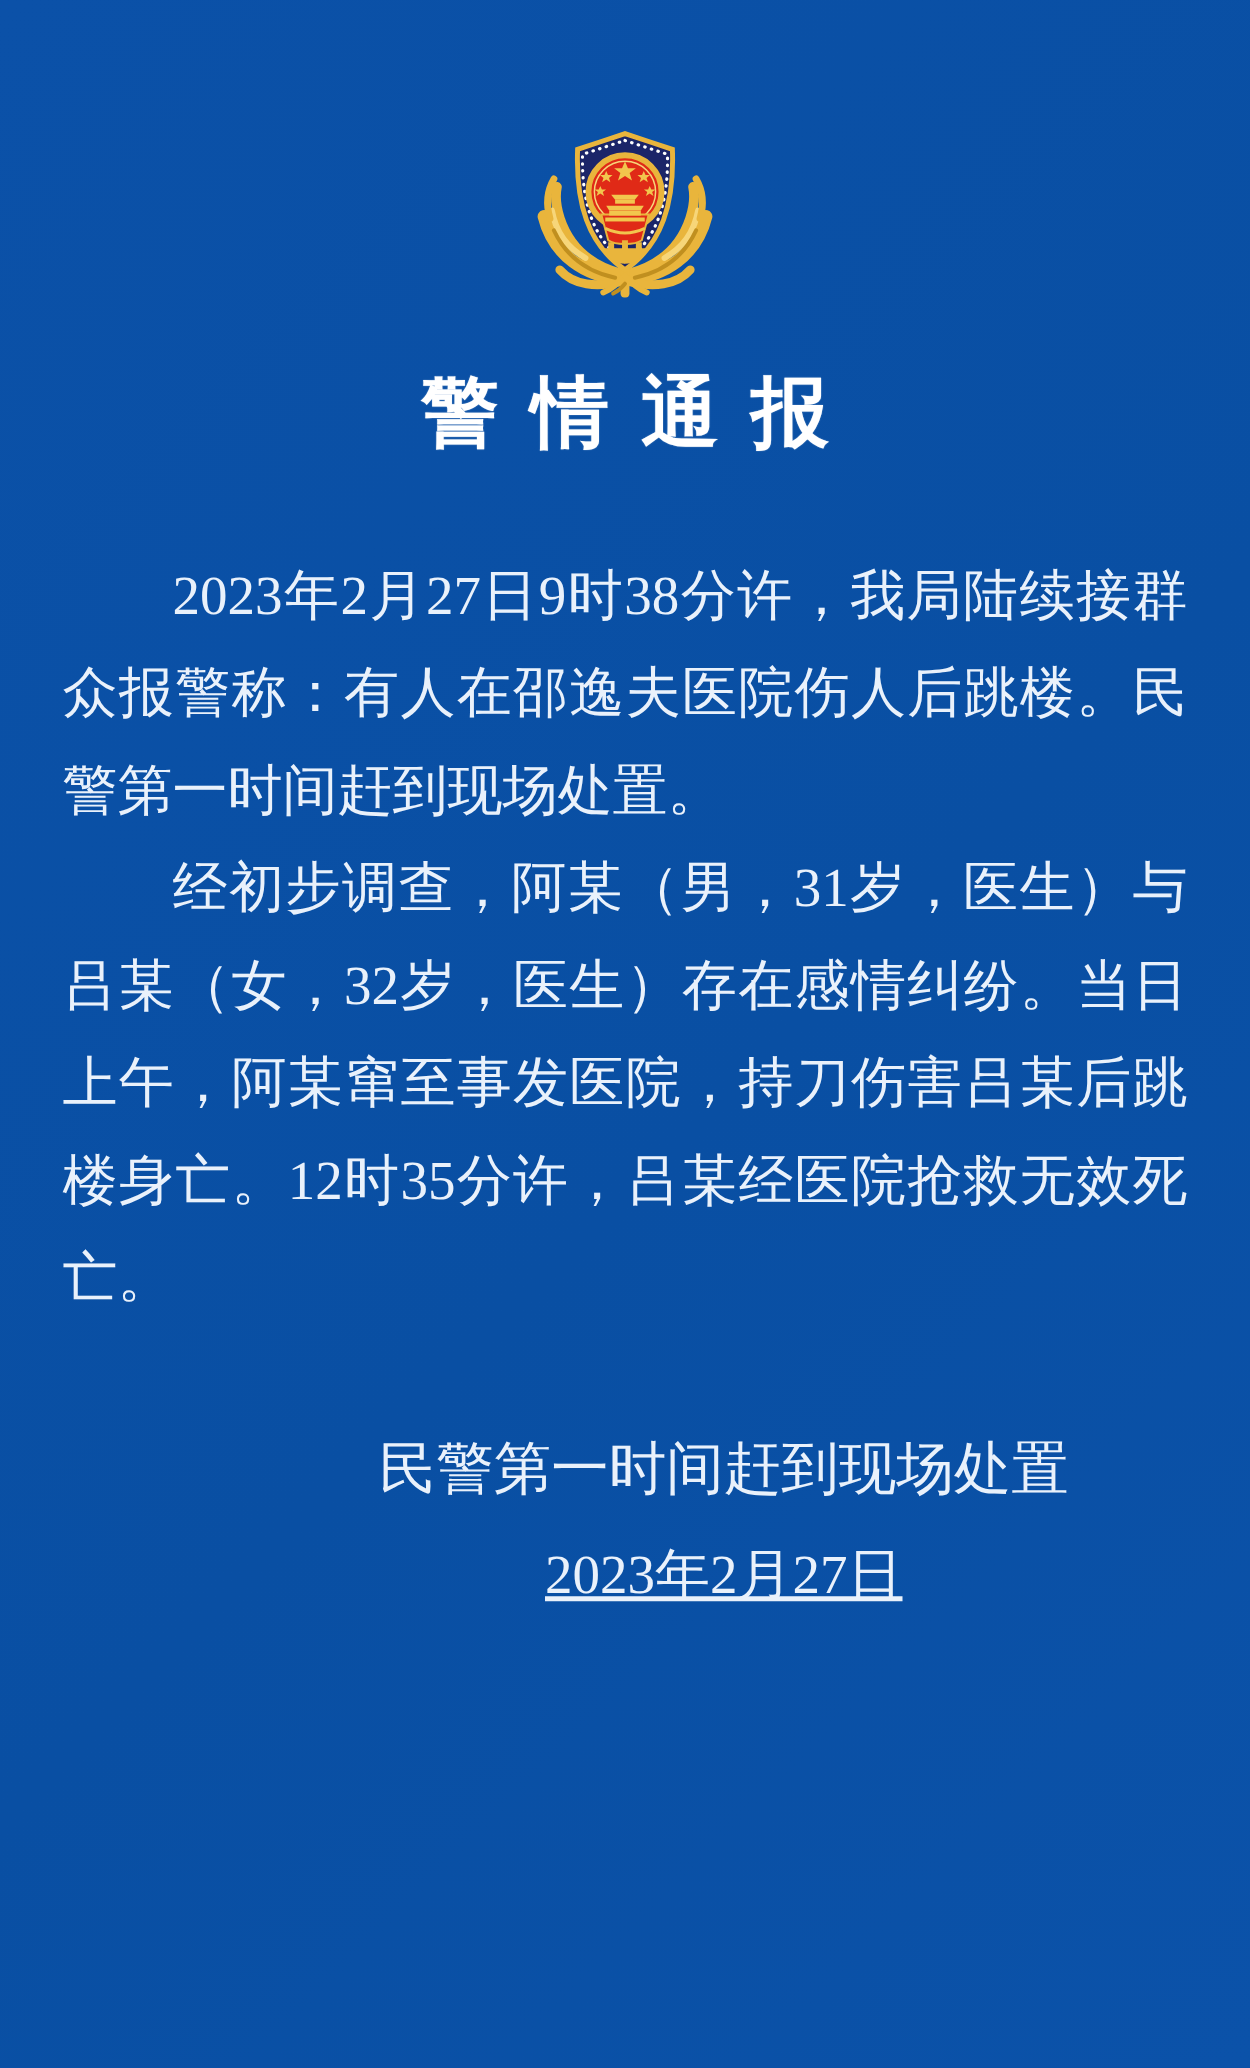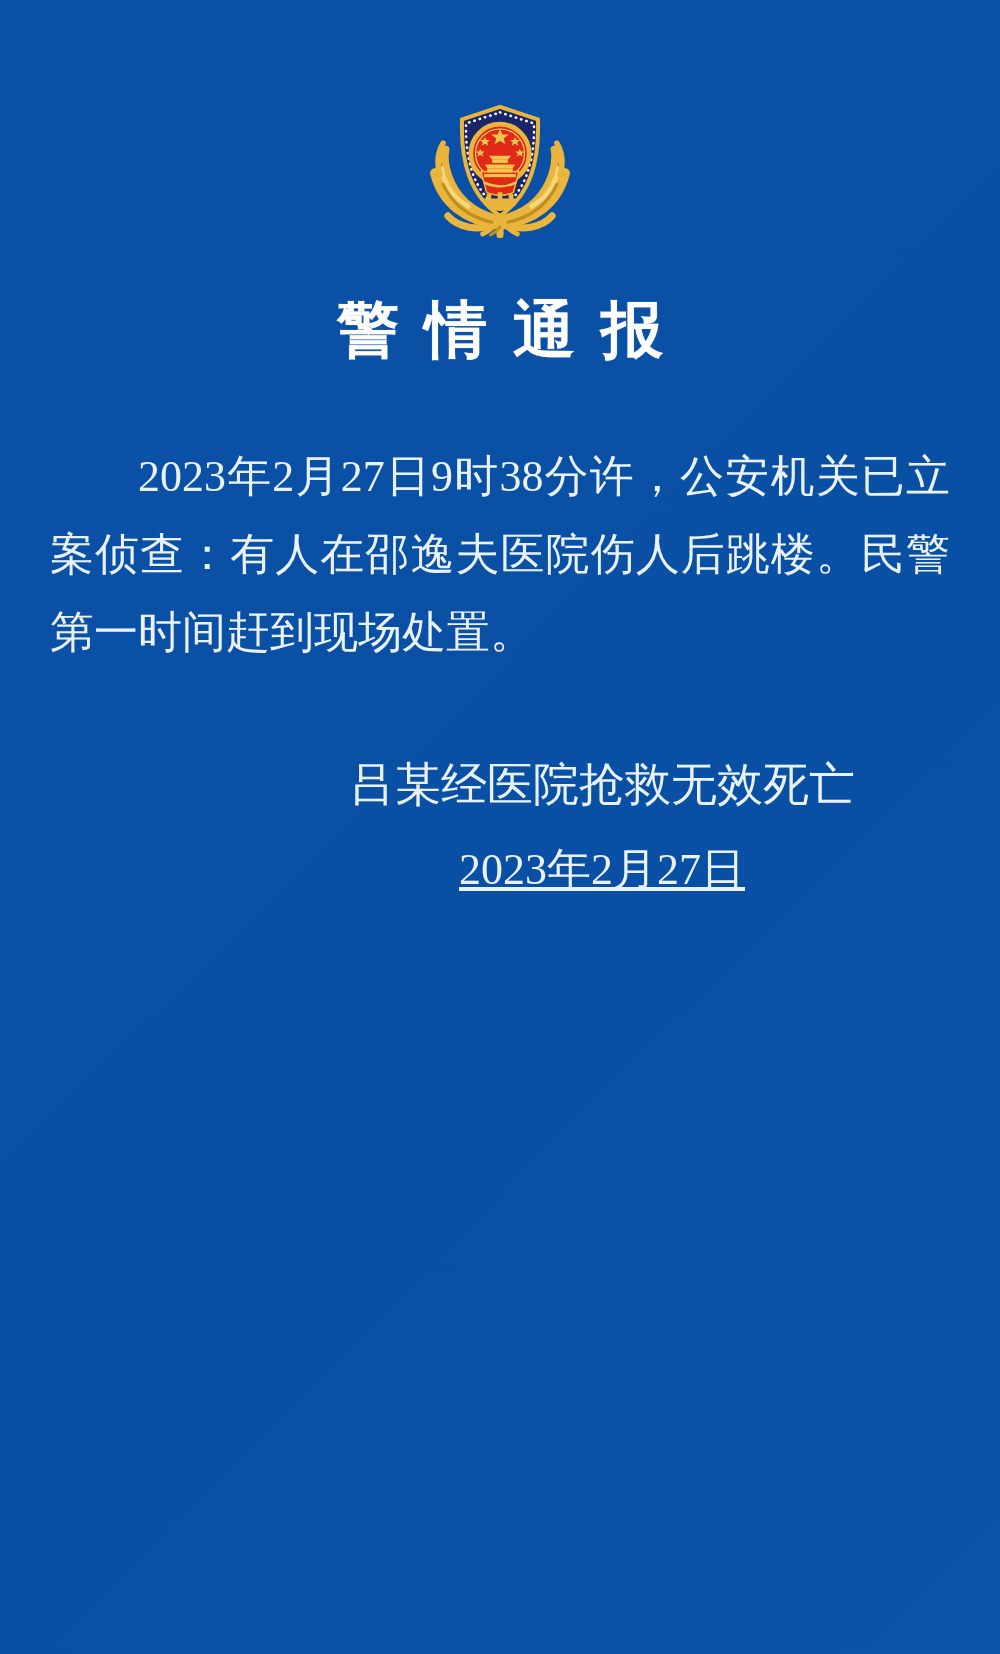--- a/index.html
+++ b/index.html
@@ -119,21 +119,22 @@
 
       <path d="M80,130 C93,136 107,136 120,130" fill="none" stroke="#f2c64d" stroke-width="3"></path>
 
       <path d="M76,150 h7 v-6 h6 v6 h8 v-8 h6 v8 h8 v-6 h6 v6 h7 l-10,12 c-8,5 -20,5 -28,0 z" fill="#e9b53c"></path>
     </svg>
   </div>
 
   <h1 class="notice-title">警情通报</h1>
 
   <div class="body-text">
-    <p>2023年2月27日9时38分许，公安机关已立案侦查：有人在邵逸夫医院伤人后跳楼。民警第一时间赶到现场处置。</p>
+    <p>2023年2月27日9时38分许，我局陆续接群众报警称：有人在邵逸夫医院伤人后跳楼。民警第一时间赶到现场处置。</p>
+    <p>经初步调查，阿某（男，31岁，医生）与吕某（女，32岁，医生）存在感情纠纷。当日上午，阿某窜至事发医院，持刀伤害吕某后跳楼身亡。12时35分许，吕某经医院抢救无效死亡。</p>
   </div>
 
   <div class="sign-block">
-    <div class="sign-agency">吕某经医院抢救无效死亡</div>
+    <div class="sign-agency">民警第一时间赶到现场处置</div>
     <div class="sign-date">2023年2月27日</div>
   </div>
 
 </div>
 
 </body></html>

